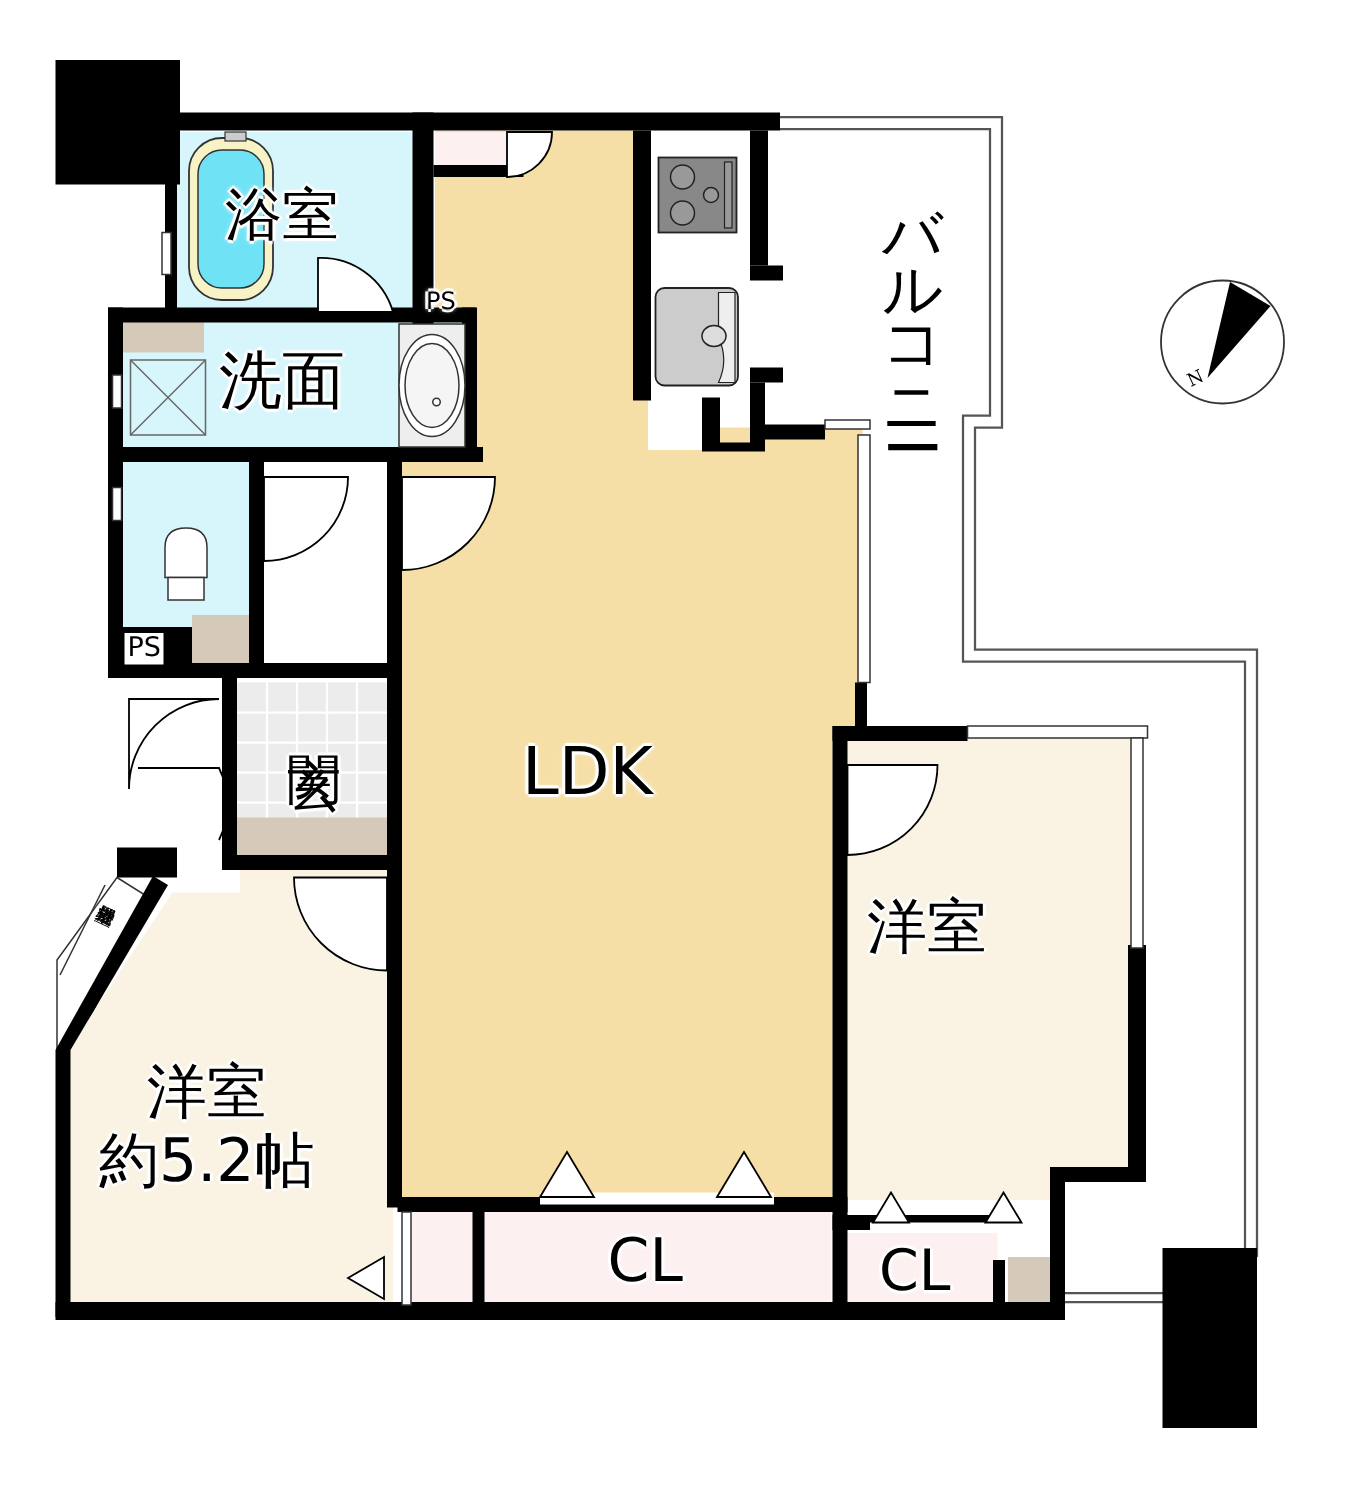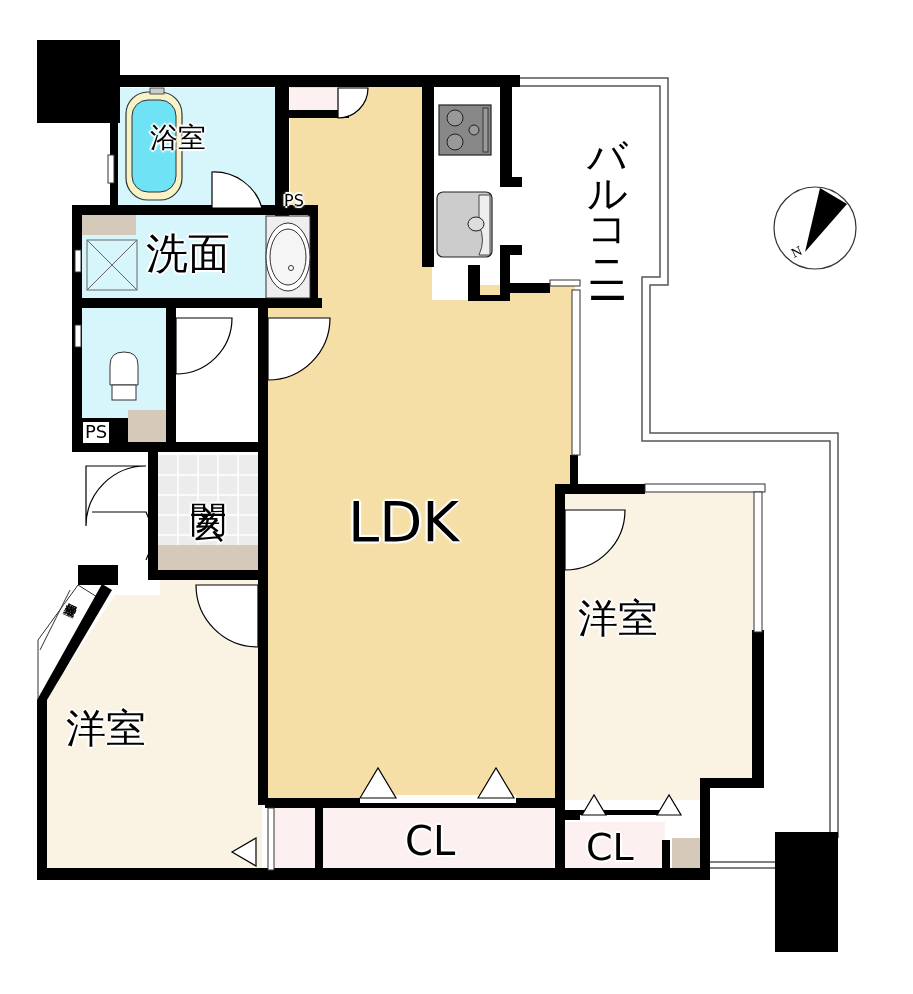--- a/index.html
+++ b/index.html
@@ -178,29 +178,30 @@
     <polygon points="657,815 669,795 681,815"></polygon>
     <polygon points="232,852 256,838 256,866"></polygon>
   </g>
 
   <g>
     <circle cx="815" cy="228" r="41" fill="#fff" stroke="#333" stroke-width="1.2"></circle>
     <polygon points="805,252 820,188 847,204" fill="#000"></polygon>
   </g>
 </svg>
 
-<div class="label" style="left:150px; top:122px; font-size:28px;">浴室</div>
+<div class="label" style="left:150px; top:122px; font-size:38px;">浴室</div>
 <div class="label" style="left:146px; top:230px; font-size:42px;">洗面</div>
 <div class="label" style="left:284px; top:192px; font-size:16px;">PS</div>
 <div class="label" style="left:83px; top:422px; font-size:18px; background:#fff; padding:0 2px; text-shadow:none;">PS</div>
 <div class="label vert" style="left:188px; top:475px; font-size:36px;">玄関</div>
-<div class="label" style="left:348px; top:490px; font-size:56px;">LDK</div>
+<div class="label" style="left:348px; top:490px; font-size:44px;">LDK</div>
 <div class="label vert" style="left:585px; top:112px; font-size:40px; letter-spacing:-4px;">バルコニー</div>
 <div class="label vert" style="left:70px; top:593px; font-size:12px; transform:rotate(25deg); transform-origin:top left;">室外機置場</div>
 <div class="label" style="left:66px; top:705px; font-size:40px;">
   <div>洋室</div>
+  <div>約5.2帖</div>
 </div>
 <div class="label" style="left:578px; top:595px; font-size:40px;">
   <div>洋室</div>
 </div>
 <div class="label" style="left:405px; top:818px; font-size:40px;">CL</div>
 <div class="label" style="left:586px; top:826px; font-size:38px;">CL</div>
 <div class="label" style="left:792px; top:246px; font-size:12px; font-family:'DejaVu Serif', serif; transform:rotate(-25deg);">N</div>
 
 </body></html>

